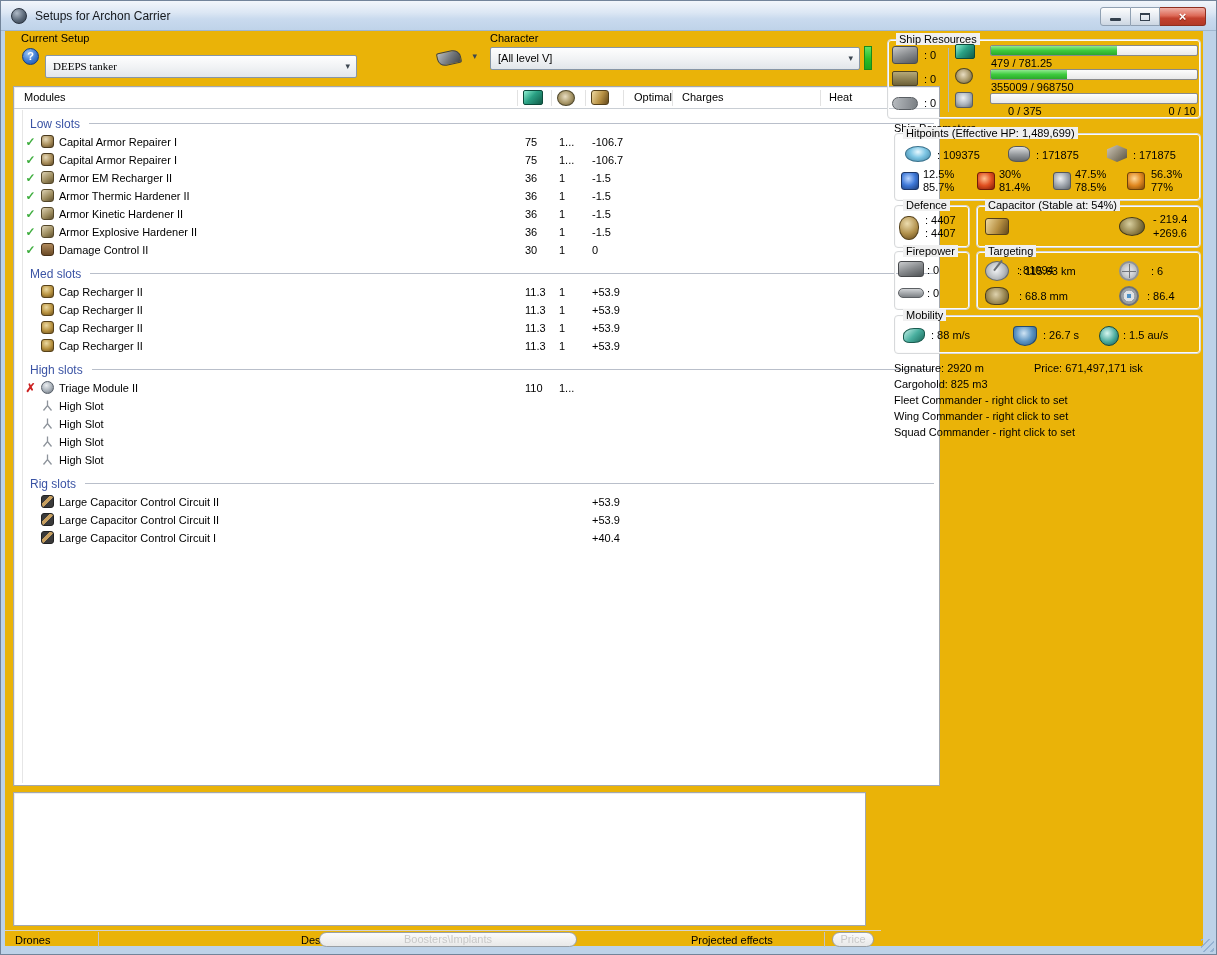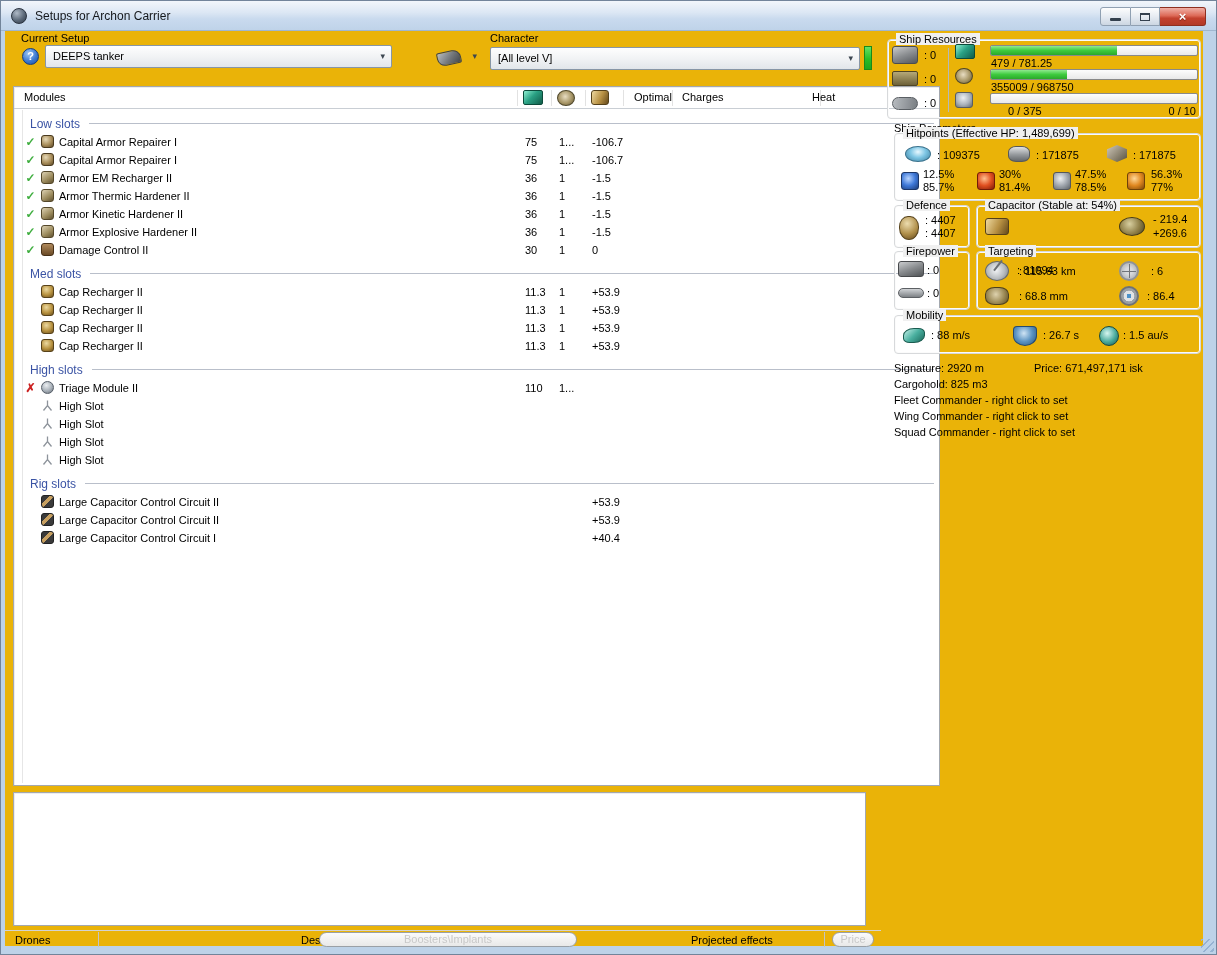--- a/index.html
+++ b/index.html
@@ -142,21 +142,21 @@
           <span class="g-close">×</span>
         </div>
     </div>
   </div>
   <div class="frame-l"></div>
   <div class="frame-r"></div>
   <div class="frame-b"></div>
 
   <span class="lbl" style="left:20px;top:31px;">Current Setup</span>
   <div class="help">?</div>
-  <div class="combo" style="left:44px;top:44px;width:347px;">
+  <div class="combo" style="left:44px;top:54px;width:312px;font-family:Liberation Serif, serif;">
     <span>DEEPS tanker</span>
     <span class="arr">▾</span>
   </div>
   <div class="shipbtn">
     <span class="i-shipbtn"></span>
     <span class="arr">▾</span>
   </div>
   <span class="lbl" style="left:489px;top:31px;">Character</span>
   <div class="combo" style="left:489px;top:46px;width:370px;">
     <span>[All level V]</span>
@@ -171,21 +171,21 @@
         <span class="hsep" style="left:537px;"></span>
       <span class="hsep" style="left:571px;"></span>
         <span class="hsep" style="left:609px;"></span>
       <span class="hsep" style="left:658px;"></span>
         <span class="hsep" style="left:806px;"></span>
       <span class="hico rico i-cpu" style="left:509px;position:absolute;"></span>
       <span class="hico rico i-powergrid" style="left:543px;position:absolute;"></span>
       <span class="hico rico i-capacitor" style="left:577px;position:absolute;width:18px;height:15px;"></span>
       <span class="htxt" style="left:620px;">Optimal</span>
       <span class="htxt" style="left:668px;">Charges</span>
-      <span class="htxt" style="left:798px;">Heat</span>
+      <span class="htxt" style="left:815px;">Heat</span>
     </div>
     <div class="listline"></div>
     <div id="modules-list">
         <div class="sechead">
           <span class="sectitle">Low slots</span>
           <span class="secline"></span>
         </div>
         <div class="mrow">
           <span class="st ok">✓</span>
           <span class="mico i-repairer"></span>

